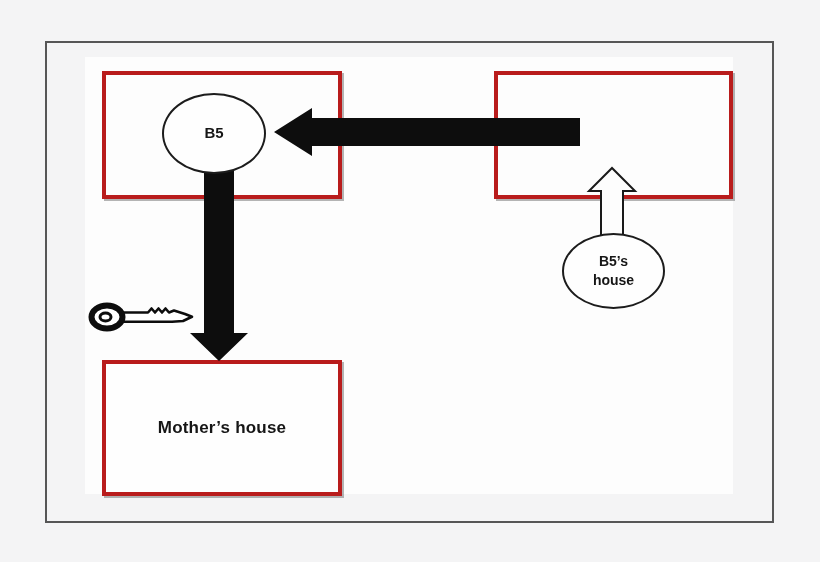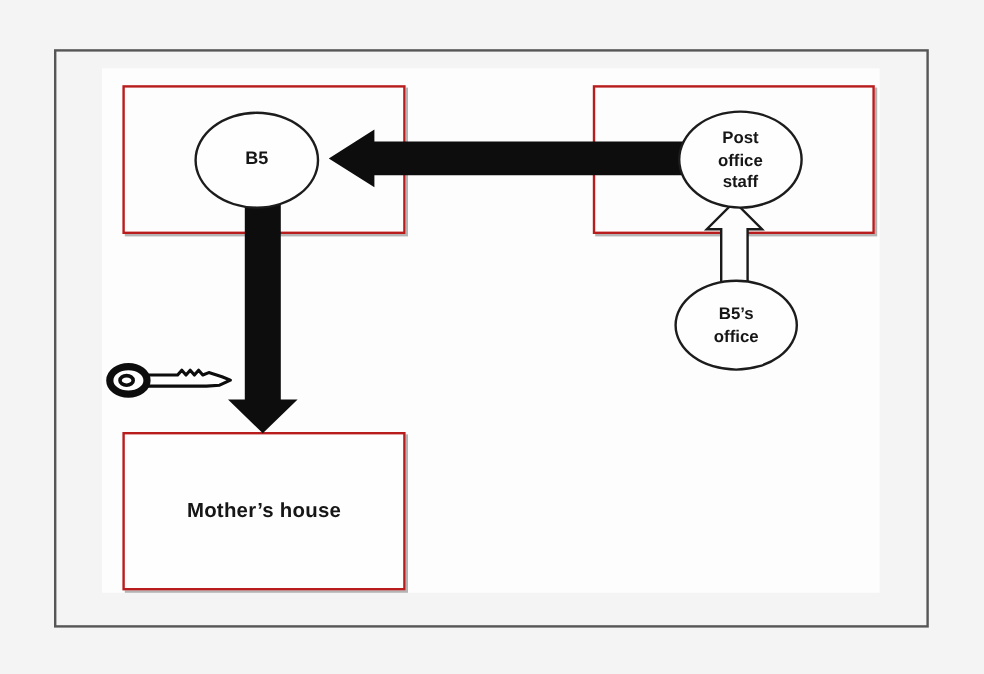--- a/index.html
+++ b/index.html
@@ -10,21 +10,21 @@
   }
   .paper{
     position:absolute;left:85px;top:57px;width:648px;height:437px;
     background:#fdfdfd;
   }
   .outer-frame{
     position:absolute;left:45px;top:41px;width:725px;height:478px;
     border:2px solid #565656;background:transparent;
   }
   .node-box{
-    position:absolute;border:2px solid #b91c1c;background:transparent;
+    position:absolute;border:4px solid #b91c1c;background:transparent;
     box-shadow:2px 2px 0 rgba(120,120,120,.55);
   }
   .box-b5{left:102px;top:71px;width:232px;height:120px;}
   .box-post{left:494px;top:71px;width:231px;height:120px;}
   .box-house{
     left:102px;top:360px;width:232px;height:128px;background:#fefefe;
     display:flex;align-items:center;justify-content:center;
   }
   .box-house .label{font-size:17px;font-weight:600;letter-spacing:.2px;}
   .ellipse{
@@ -72,24 +72,19 @@
       <path d="M33 12.5 H60 L63.5 8.5 L67 12.5 L70.5 8.5 L74 12.5 L77.5 8.5 L81 12.5 L86 10.5 L97 14 L104 16.8 L95 21 L84 21.8 L33 21.8 Z" fill="#ffffff" stroke="#0d0d0d" stroke-width="2.6" stroke-linejoin="round"></path>
       <ellipse cx="19" cy="17" rx="15.5" ry="11.5" fill="#ffffff" stroke="#0d0d0d" stroke-width="6"></ellipse>
       <ellipse cx="17.5" cy="17" rx="5.5" ry="4" fill="#ffffff" stroke="#0d0d0d" stroke-width="3"></ellipse>
     </g>
   </svg>
 
   <div class="ellipse el-b5">
     <span class="label">B5</span>
   </div>
 
-  <div class="ellipse el-post">
-    <span class="label">Post
-office
-staff</span>
-  </div>
 
   <div class="ellipse el-mother">
     <span class="label">B5’s
-office</span>
+house</span>
   </div>
 
 </div>
 
 </body></html>

